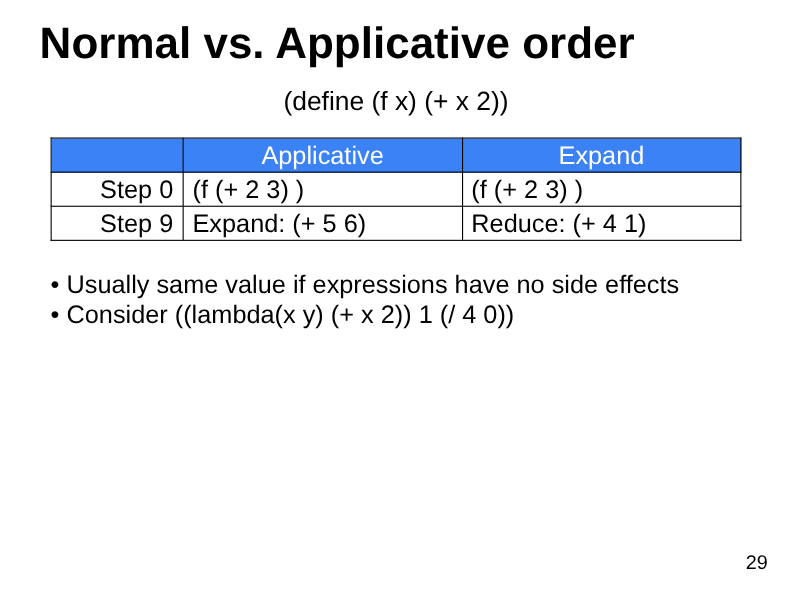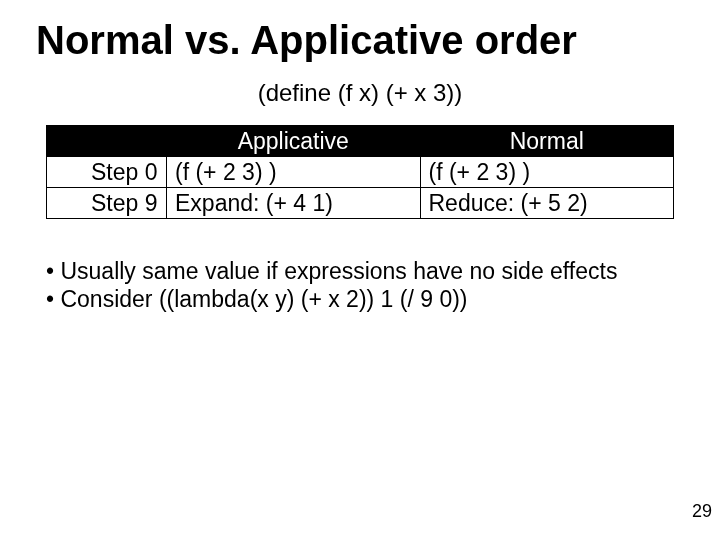--- a/index.html
+++ b/index.html
@@ -40,72 +40,72 @@
   }
   th, td {
     border: 1.5px solid #000;
     padding: 2px 8px 1px 8px;
     text-align: left;
     vertical-align: middle;
     height: 31px;
     box-sizing: border-box;
   }
   th {
-    background: #000000;
+    background: #3b82f6;
     color: #fff;
     font-weight: 400;
     text-align: center;
   }
   th.corner {
     width: 120px;
   }
   td.step-col {
     width: 120px;
     padding-left: 44px;
   }
   .bullets {
-    margin: 39px 46px 0 46px;
+    margin: 26px 46px 0 46px;
     font-size: 23px;
     line-height: 1.2;
   }
   .page-num {
     position: absolute;
-    right: 8px;
+    right: 22px;
     bottom: 18px;
     font-size: 18px;
   }
 </style>
 </head>
 <body>
 
 <div class="slide">
   <div class="title">Normal vs. Applicative order</div>
-  <div class="subtitle">(define (f x) (+ x 3))</div>
+  <div class="subtitle">(define (f x) (+ x 2))</div>
 
   <div class="table-wrap">
     <table>
       <tbody>
           <tr>
         <th class="corner"></th>
         <th>Applicative</th>
-        <th>Normal</th>
+        <th>Expand</th>
       </tr>
       <tr>
         <td class="step-col">Step 0</td>
         <td>(f (+ 2 3) )</td>
         <td>(f  (+ 2 3) )</td>
       </tr>
       <tr>
         <td class="step-col">Step 9</td>
-        <td>Expand: (+ 4 1)</td>
-        <td>Reduce: (+ 5 2)</td>
+        <td>Expand: (+ 5 6)</td>
+        <td>Reduce: (+ 4 1)</td>
       </tr>
     </tbody>
       </table>
   </div>
 
   <div class="bullets">
     <div>• Usually same value if expressions have no side effects</div>
-    <div>• Consider ((lambda(x y) (+ x 2))  1  (/ 9 0))</div>
+    <div>• Consider ((lambda(x y) (+ x 2))  1  (/ 4 0))</div>
   </div>
 
   <div class="page-num">29</div>
 </div>
 
 </body></html>

